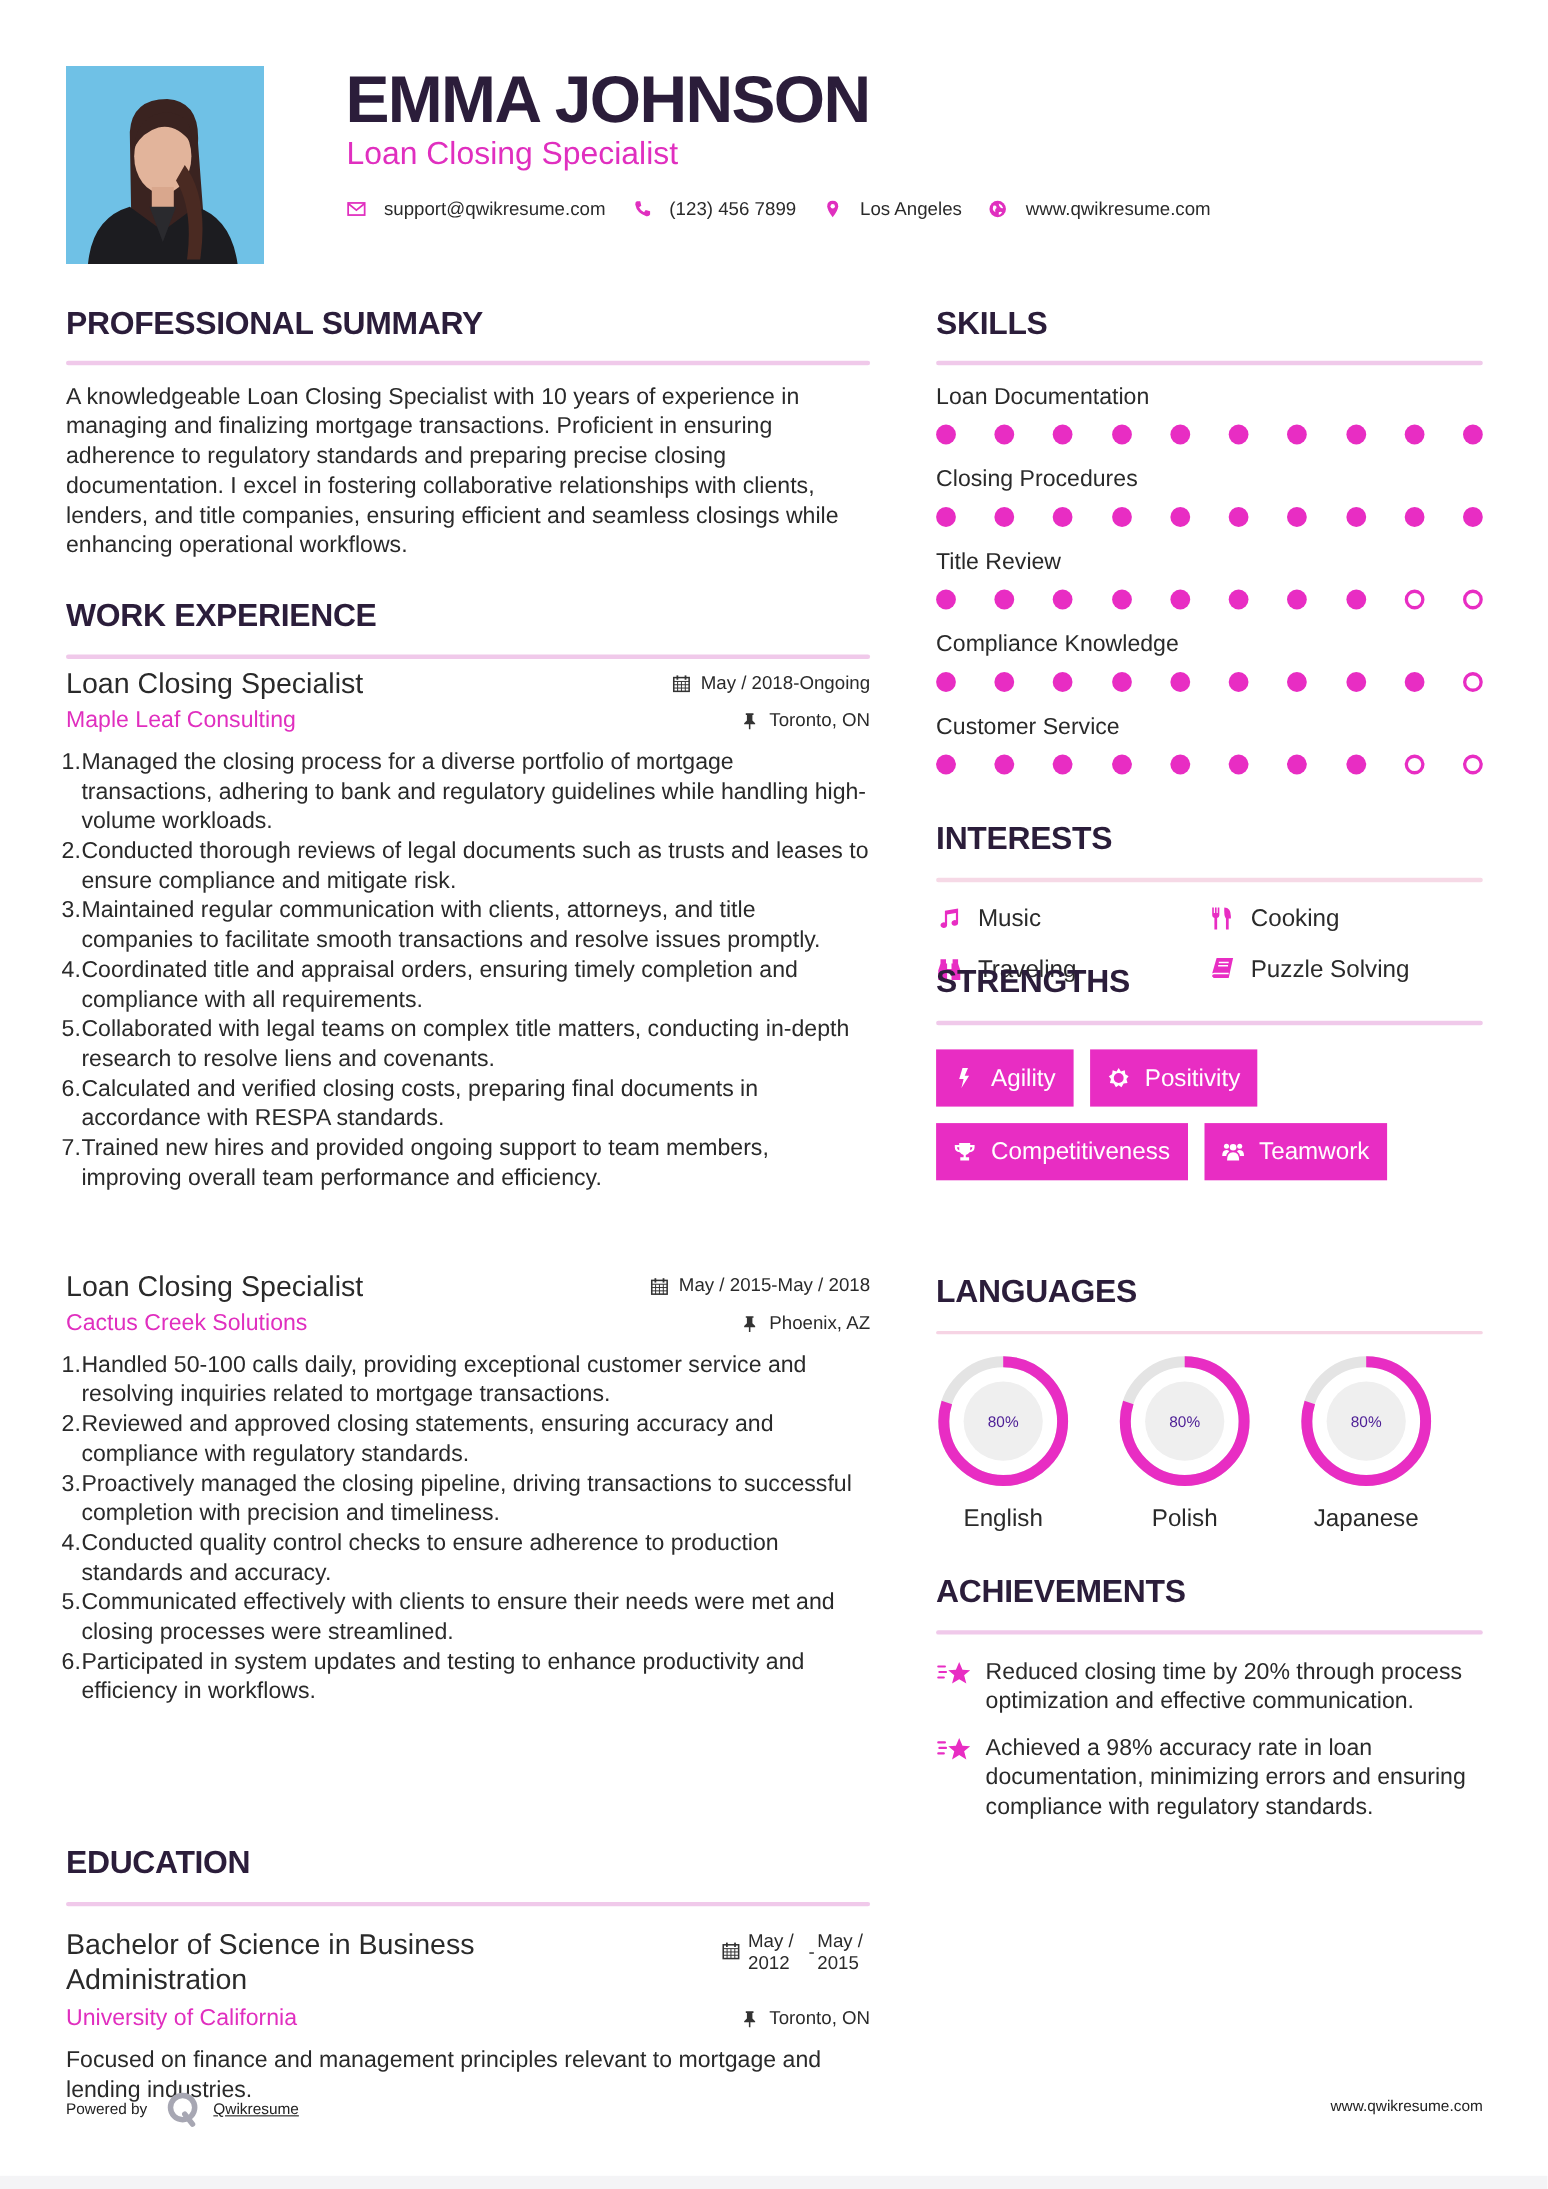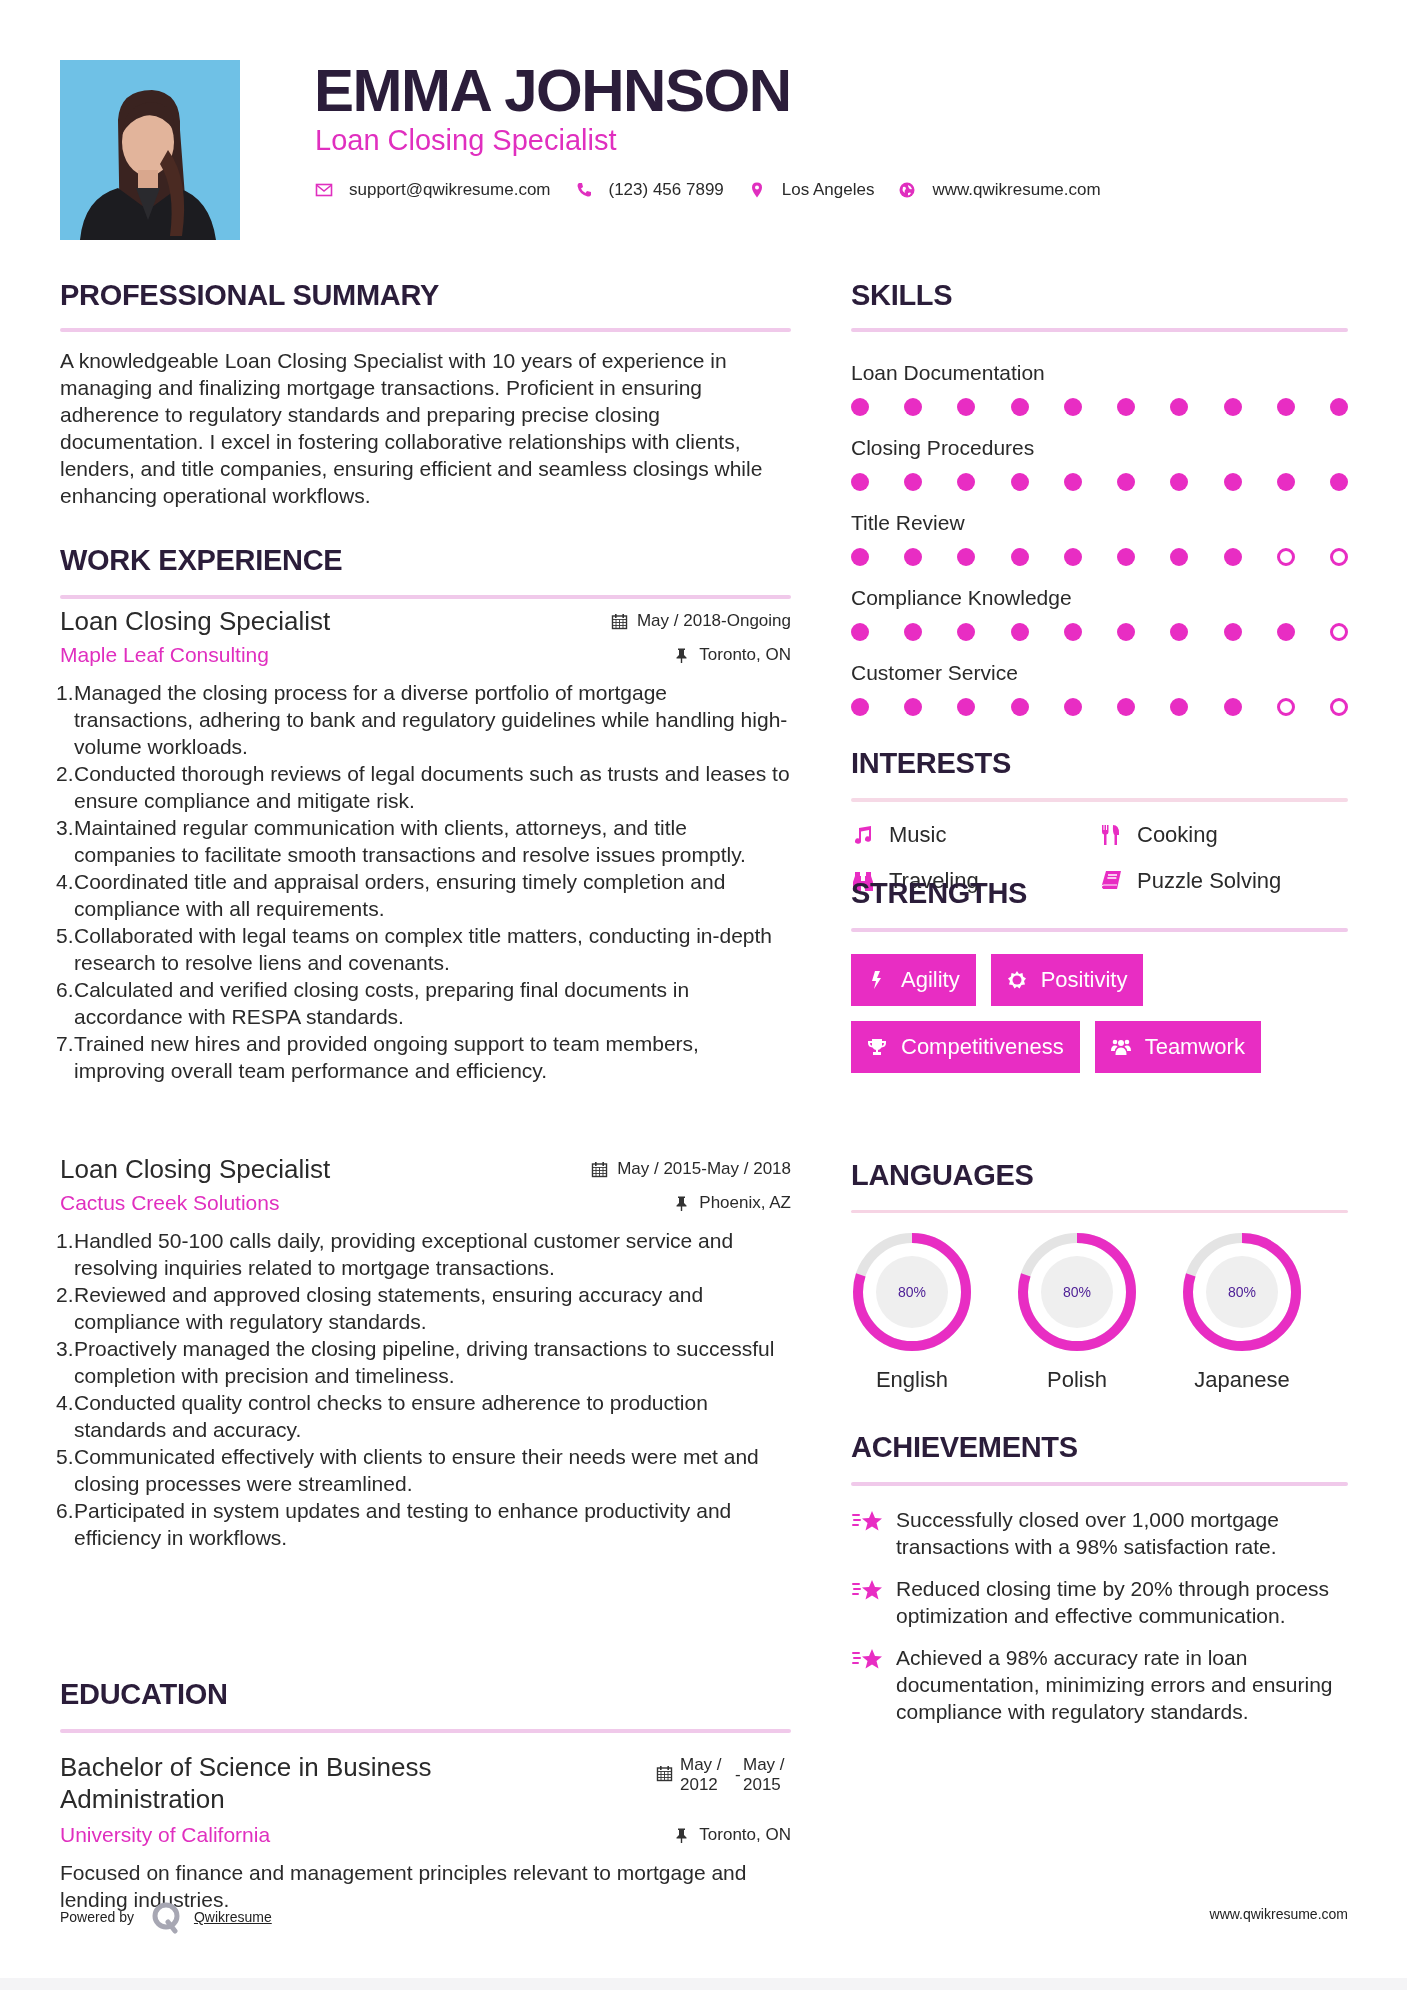--- a/index.html
+++ b/index.html
@@ -273,21 +273,21 @@
         </svg>
       <span>Toronto, ON</span>
     </div>
   </div>
   <div class="para" style="margin-top:10px;">Focused on finance and management principles relevant to mortgage and lending industries.</div>
 </div>
 
 <div class="abs right" style="top:278px;">
   <div class="sec-h">SKILLS</div>
   <div class="sec-rule" style="margin-top:16px;"></div>
-  <div id="skills-list" style="margin-top:28px;">
+  <div id="skills-list" style="margin-top:16px;">
     <div class="skill" style="height:75px;">
       <div class="skill-name">Loan Documentation</div>
       <div class="dots" style="margin-top:12px;">
           <span class="dot"></span>
           <span class="dot"></span>
           <span class="dot"></span>
           <span class="dot"></span>
           <span class="dot"></span>
           <span class="dot"></span>
           <span class="dot"></span>
@@ -477,27 +477,20 @@
 
 <div class="abs right" style="top:1430px;">
   <div class="sec-h">ACHIEVEMENTS</div>
   <div class="sec-rule" style="margin-top:18px;"></div>
   <div style="margin-top:20px;">
     <div class="ach">
       <span class="ico"><svg viewBox="0 0 32 24">
             <path d="M2 6 H8 M3 11 H9 M2 16 H7" stroke="#e82dc3" stroke-width="2" stroke-linecap="round"></path>
             <path d="M21 2 L24 9 L31 9.5 L25.5 14 L27.5 21.5 L21 17.5 L14.5 21.5 L16.5 14 L11 9.5 L18 9Z" fill="#e82dc3"></path>
           </svg></span>
-      <span class="txt">Successfully closed over 1,000 mortgage transactions with a 98% satisfaction rate.</span>
-    </div>
-    <div class="ach">
-      <span class="ico"><svg viewBox="0 0 32 24">
-            <path d="M2 6 H8 M3 11 H9 M2 16 H7" stroke="#e82dc3" stroke-width="2" stroke-linecap="round"></path>
-            <path d="M21 2 L24 9 L31 9.5 L25.5 14 L27.5 21.5 L21 17.5 L14.5 21.5 L16.5 14 L11 9.5 L18 9Z" fill="#e82dc3"></path>
-          </svg></span>
       <span class="txt">Reduced closing time by 20% through process optimization and effective communication.</span>
     </div>
     <div class="ach">
       <span class="ico"><svg viewBox="0 0 32 24">
             <path d="M2 6 H8 M3 11 H9 M2 16 H7" stroke="#e82dc3" stroke-width="2" stroke-linecap="round"></path>
             <path d="M21 2 L24 9 L31 9.5 L25.5 14 L27.5 21.5 L21 17.5 L14.5 21.5 L16.5 14 L11 9.5 L18 9Z" fill="#e82dc3"></path>
           </svg></span>
       <span class="txt">Achieved a 98% accuracy rate in loan documentation, minimizing errors and ensuring compliance with regulatory standards.</span>
     </div>
   </div>

